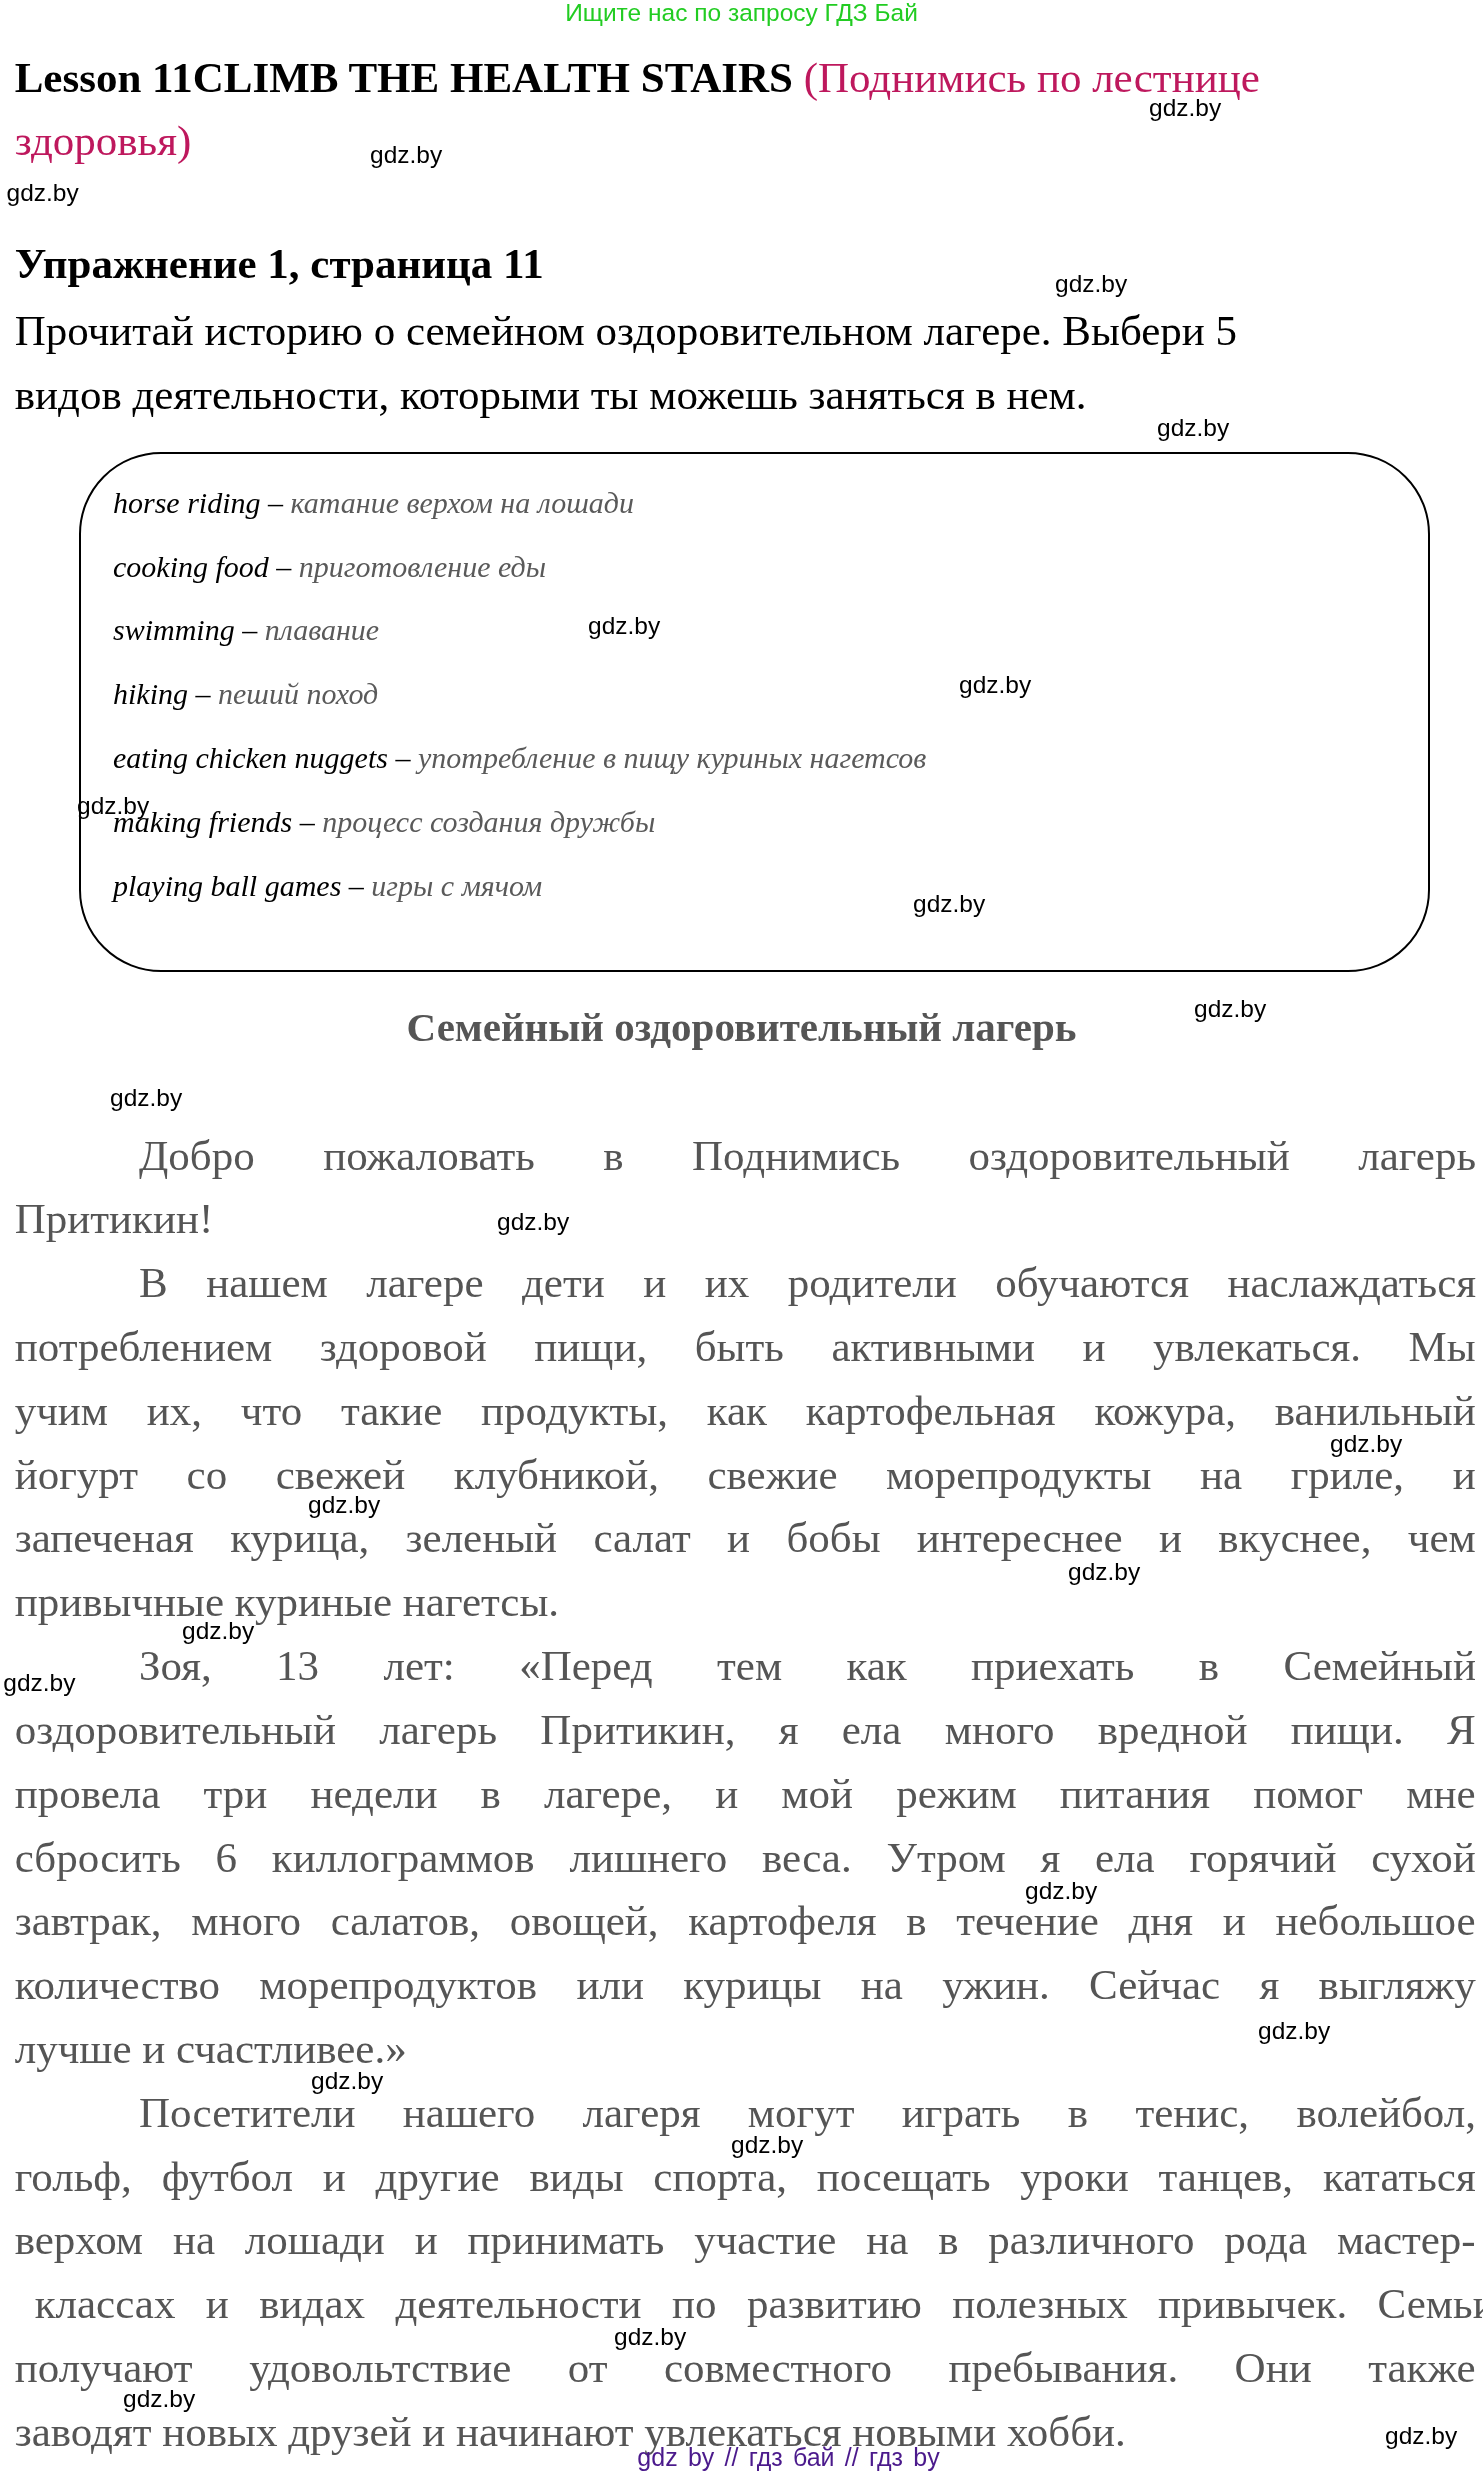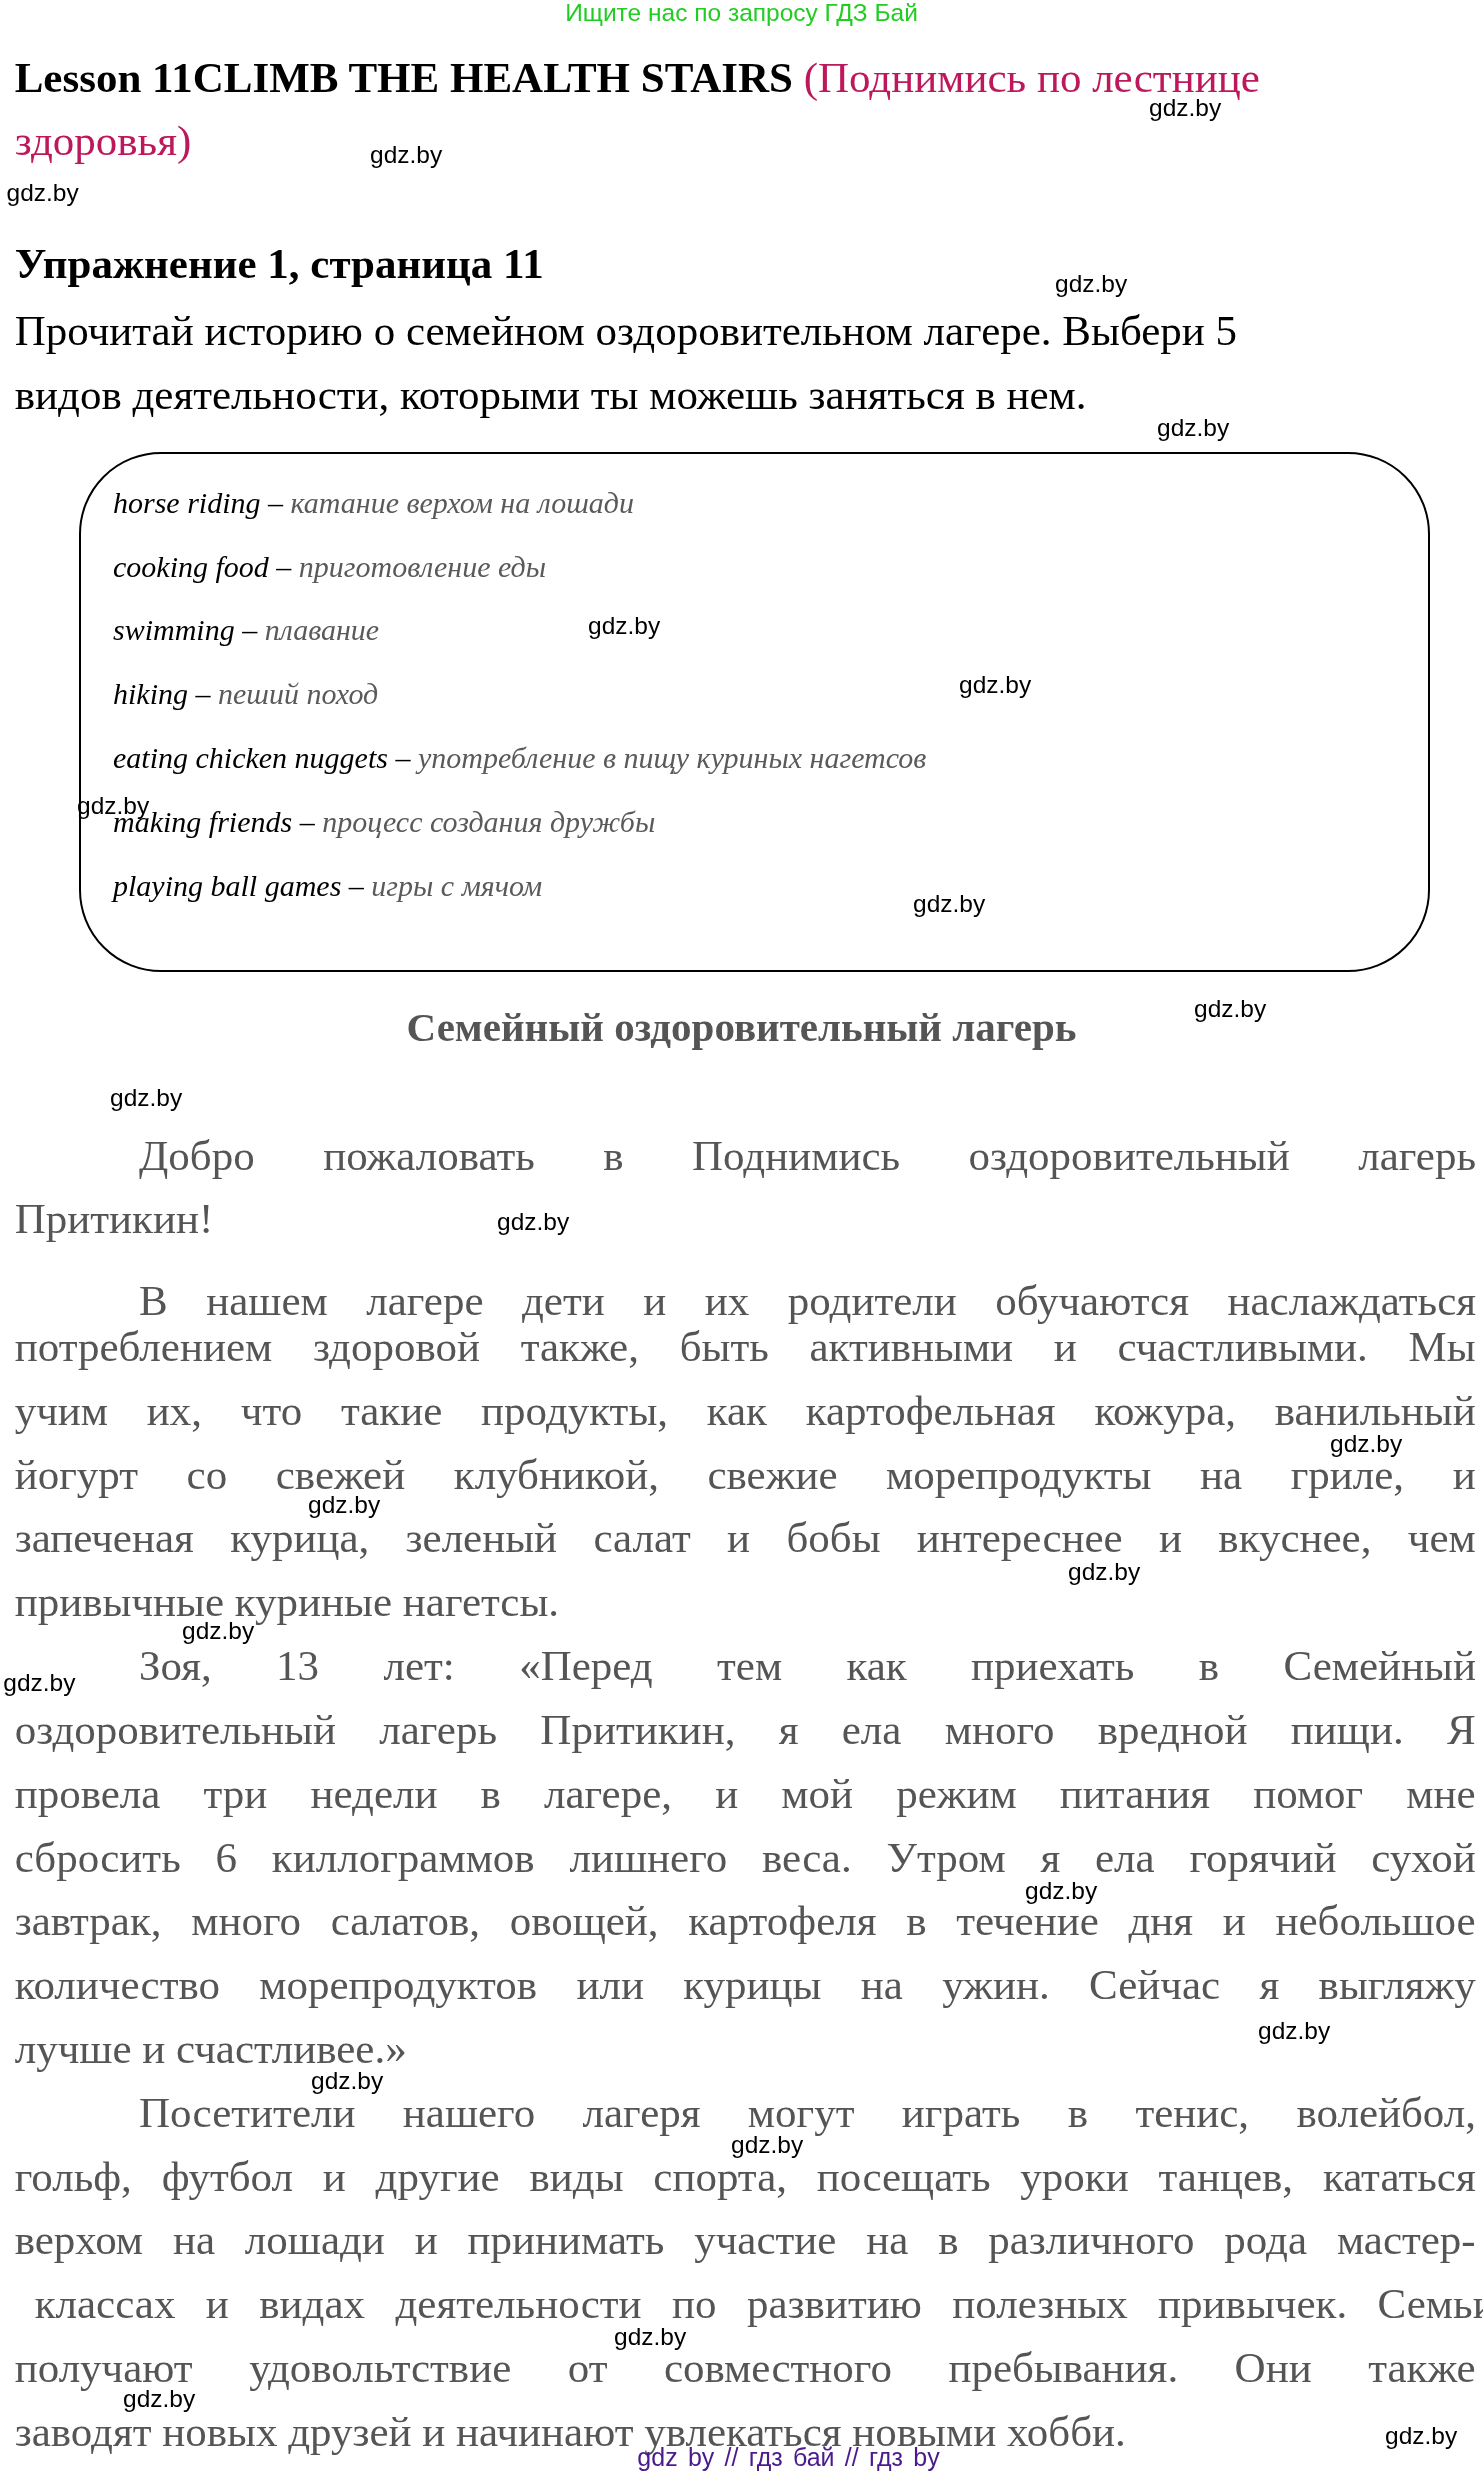--- a/index.html
+++ b/index.html
@@ -63,22 +63,22 @@
   <span class="en">making friends</span><span class="en"> – </span><span class="ru">процесс создания дружбы</span>
 </div>
 <div class="abs vocab" style="left:113px; top:861px;">
   <span class="en">playing ball games</span><span class="en"> – </span><span class="ru">игры с мячом</span>
 </div>
 
 <div class="abs subhead" style="top:1003px;">Семейный оздоровительный лагерь</div>
 
 <div class="abs body-line j ind" style="top:1131px;">Добро пожаловать в Поднимись оздоровительный лагерь</div>
 <div class="abs body-line" style="top:1194px;">Притикин!</div>
-<div class="abs body-line j ind" style="top:1258px;margin-top:18px;">В нашем лагере дети и их родители обучаются наслаждаться</div>
-<div class="abs body-line j" style="top:1322px;">потреблением здоровой также, быть активными и счастливыми. Мы</div>
+<div class="abs body-line j ind" style="top:1258px;">В нашем лагере дети и их родители обучаются наслаждаться</div>
+<div class="abs body-line j" style="top:1322px;">потреблением здоровой пищи, быть активными и увлекаться. Мы</div>
 <div class="abs body-line j" style="top:1386px;">учим их, что такие продукты, как картофельная кожура, ванильный</div>
 <div class="abs body-line j" style="top:1450px;">йогурт со свежей клубникой, свежие морепродукты на гриле, и</div>
 <div class="abs body-line j" style="top:1513px;">запеченая курица, зеленый салат и бобы интереснее и вкуснее, чем</div>
 <div class="abs body-line" style="top:1577px;">привычные куриные нагетсы.</div>
 <div class="abs body-line j ind" style="top:1641px;">Зоя, 13 лет: «Перед тем как приехать в Семейный</div>
 <div class="abs body-line j" style="top:1705px;">оздоровительный лагерь Притикин, я ела много вредной пищи. Я</div>
 <div class="abs body-line j" style="top:1769px;">провела три недели в лагере, и мой режим питания помог мне</div>
 <div class="abs body-line j" style="top:1833px;">сбросить 6 киллограммов лишнего веса. Утром я ела горячий сухой</div>
 <div class="abs body-line j" style="top:1896px;">завтрак, много салатов, овощей, картофеля в течение дня и небольшое</div>
 <div class="abs body-line j" style="top:1960px;">количество морепродуктов или курицы на ужин. Сейчас я выгляжу</div>

